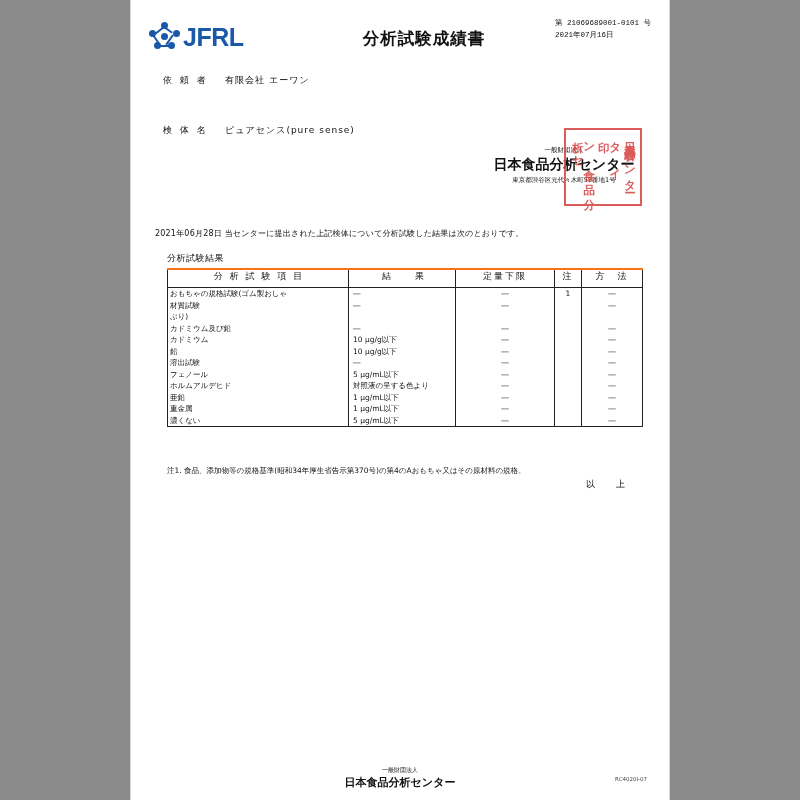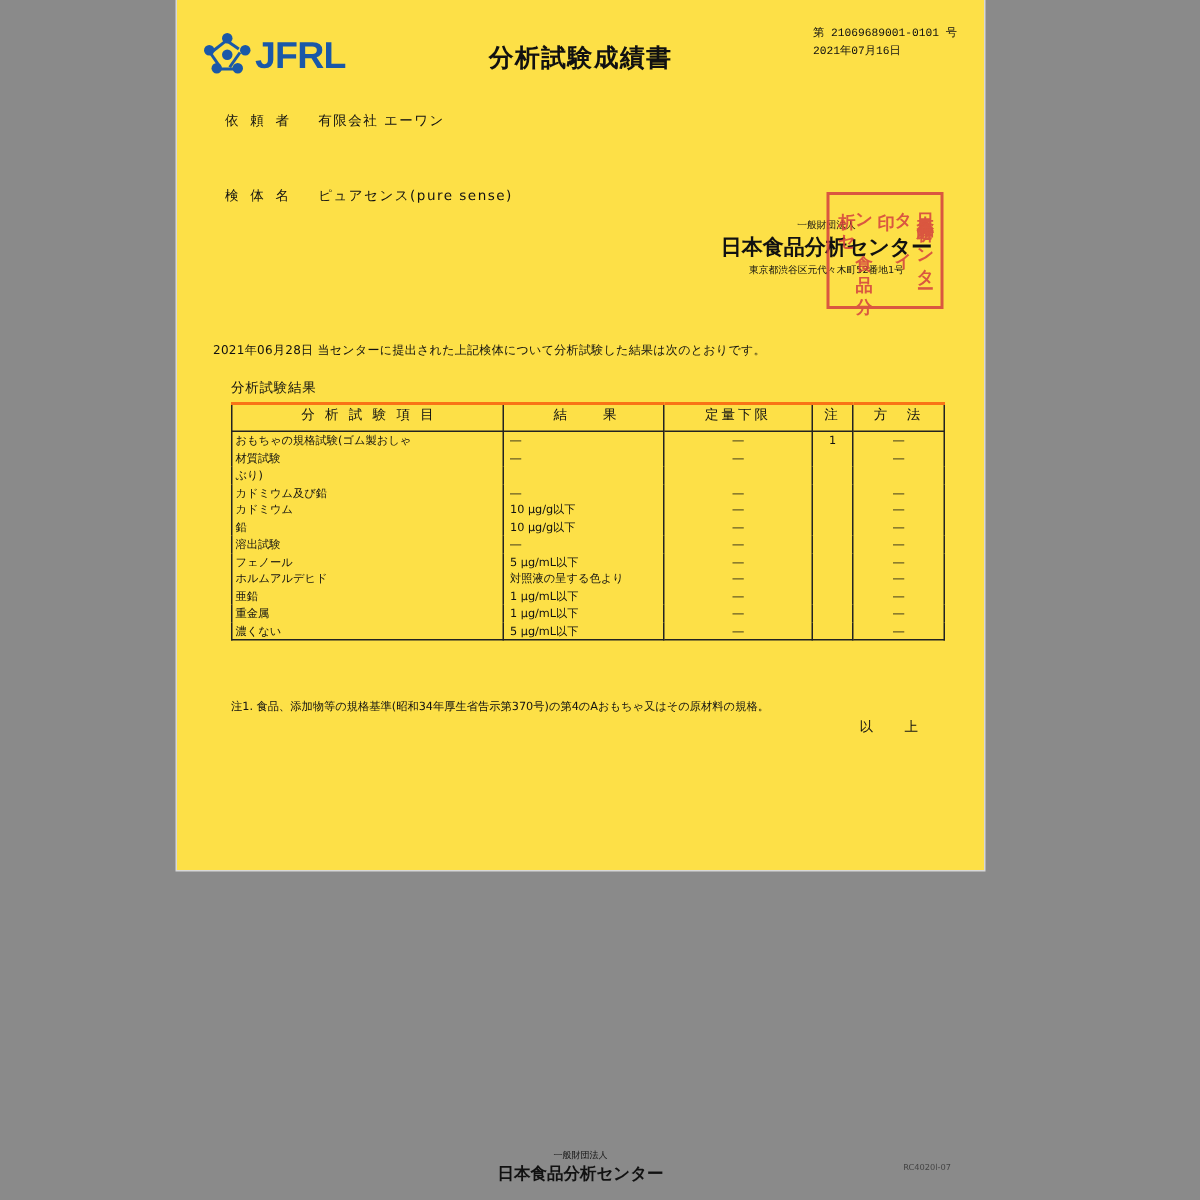--- a/index.html
+++ b/index.html
@@ -8,25 +8,25 @@
   }
   body {
     width: 800px;
     height: 800px;
     background: #8a8a8a;
     font-family: "Liberation Sans", sans-serif;
     overflow: hidden;
   }
   .page {
     position: absolute;
-    left: 118px;
+    left: 131px;
     top: 0px;
     width: 538px;
-    height: 580px;
-    background: #fde047;
+    height: 800px;
+    background: #ffffff;
     box-shadow: 0 0 0 1px #d8d8d8;
   }
 
   
   .header {
     position: absolute;
     left: 0; top: 0; width: 538px; height: 68px;
   }
   .logo {
     position: absolute;
@@ -64,20 +64,21 @@
     position: absolute;
     left: 0;
     top: 28px;
     width: 538px;
     text-align: center;
     font-family: "DejaVu Sans", sans-serif;
     font-size: 16.5px;
     font-weight: bold;
     letter-spacing: 1px;
     color: #111;
+    padding-left: 24px;
   }
   .doc-meta {
     position: absolute;
     right: 18px;
     top: 18px;
     text-align: left;
     font-family: Liberation Mono, monospace;
     font-size: 7.5px;
     color: #111;
     line-height: 1.55;

